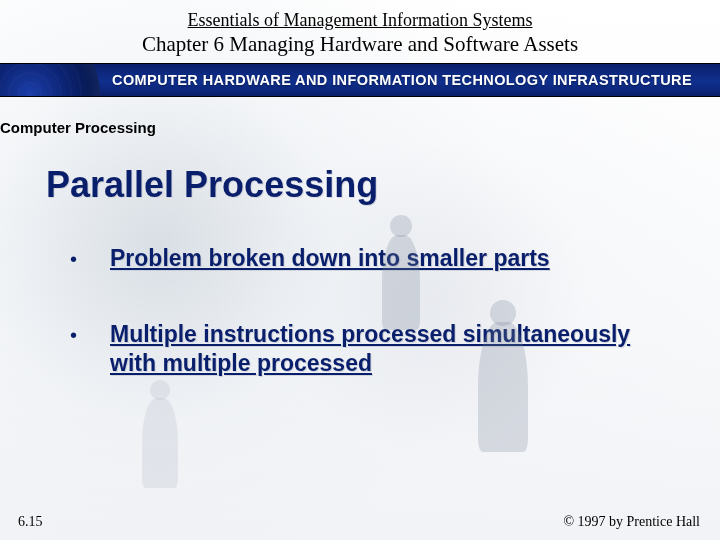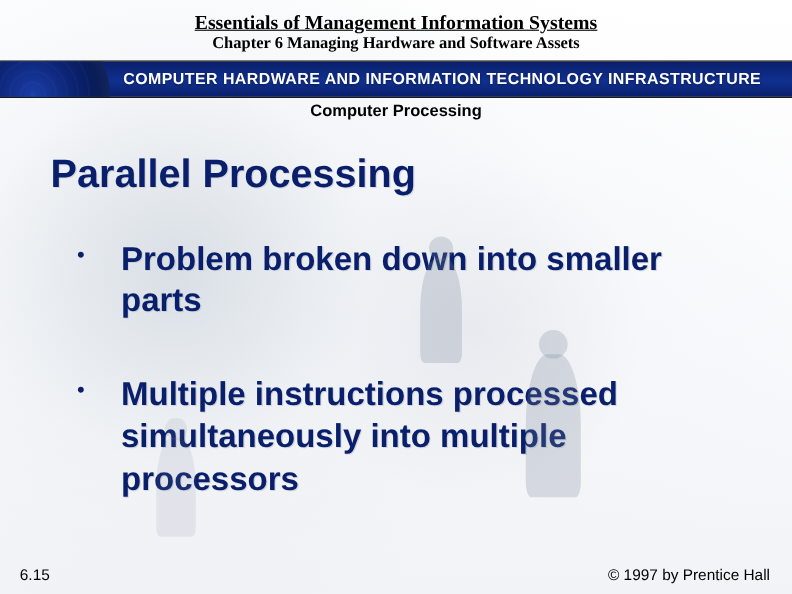--- a/index.html
+++ b/index.html
@@ -27,28 +27,28 @@
     border-radius: 40% 40% 10% 10% / 50% 50% 10% 10%;
   }
   .sil.head {
     border-radius: 50%;
   }
   .title-block {
     text-align: center;
     padding-top: 10px;
   }
   .book-title {
-    font-weight: bold;
+    font-weight: normal;
     font-size: 18px;
     text-decoration: underline;
     color: #000;
   }
   .chapter-line {
-    font-weight: bold;
-    font-size: 15px;
+    font-weight: normal;
+    font-size: 21px;
     color: #000;
     margin-top: 1px;
   }
   .blue-bar {
     position: relative;
     margin-top: 6px;
     height: 32px;
     background: linear-gradient(180deg, #0a1f6b 0%, #10308f 55%, #0a1f6b 100%);
     border-top: 1px solid #000;
     border-bottom: 1px solid #000;
@@ -85,22 +85,22 @@
     transform: translateY(-50%);
     color: #ffffff;
     font-family: Arial, Helvetica, sans-serif;
     font-weight: bold;
     font-size: 14.5px;
     letter-spacing: 0.4px;
     text-shadow: 0 1px 2px rgba(0,0,0,0.4);
     white-space: nowrap;
   }
   .topic {
-    text-align: center;
-    margin-top: 3px;
+    text-align: left;
+    margin-top: 22px;
     font-family: Arial, Helvetica, sans-serif;
     font-weight: bold;
     font-size: 15px;
     color: #000;
   }
   .heading {
     margin: 28px 0 0 46px;
     font-family: Arial, Helvetica, sans-serif;
     font-weight: bold;
     font-size: 36px;
@@ -122,34 +122,35 @@
     flex: 0 0 auto;
     font-family: Arial, Helvetica, sans-serif;
     font-size: 20px;
     color: #0a1f6b;
     margin-right: 34px;
     line-height: 30px;
   }
   .bullet-text {
     font-family: Arial, Helvetica, sans-serif;
     font-weight: bold;
-    font-size: 30px;
+    font-size: 23px;
     line-height: 1.28;
     color: #0a1f6b;
     text-shadow: 1px 1px 0 rgba(190,195,205,0.6);
+    text-decoration: underline;
   }
   .footer {
     position: absolute;
     left: 0;
     right: 0;
     bottom: 10px;
     display: flex;
     justify-content: space-between;
     padding: 0 20px 0 18px;
-    font-family: Liberation Sans, sans-serif;
+    font-family: Liberation Serif, serif;
     font-size: 14px;
     color: #000;
     align-items: center;
   }
   .slide-num { font-weight: normal; }
   .copyright { font-weight: normal; }
 </style>
 </head>
 <body>
 
@@ -175,21 +176,21 @@
 
   <div class="heading">Parallel Processing</div>
 
   <ul class="bullets">
     <li>
       <span class="dot">•</span>
       <span class="bullet-text">Problem broken down into smaller parts</span>
     </li>
     <li>
       <span class="dot">•</span>
-      <span class="bullet-text">Multiple instructions processed simultaneously into multiple processors</span>
+      <span class="bullet-text">Multiple instructions processed simultaneously with multiple processed</span>
     </li>
   </ul>
 
   <div class="footer">
     <span class="slide-num">6.15</span>
     <span class="copyright">© 1997 by Prentice Hall</span>
   </div>
 
 </div>
 

